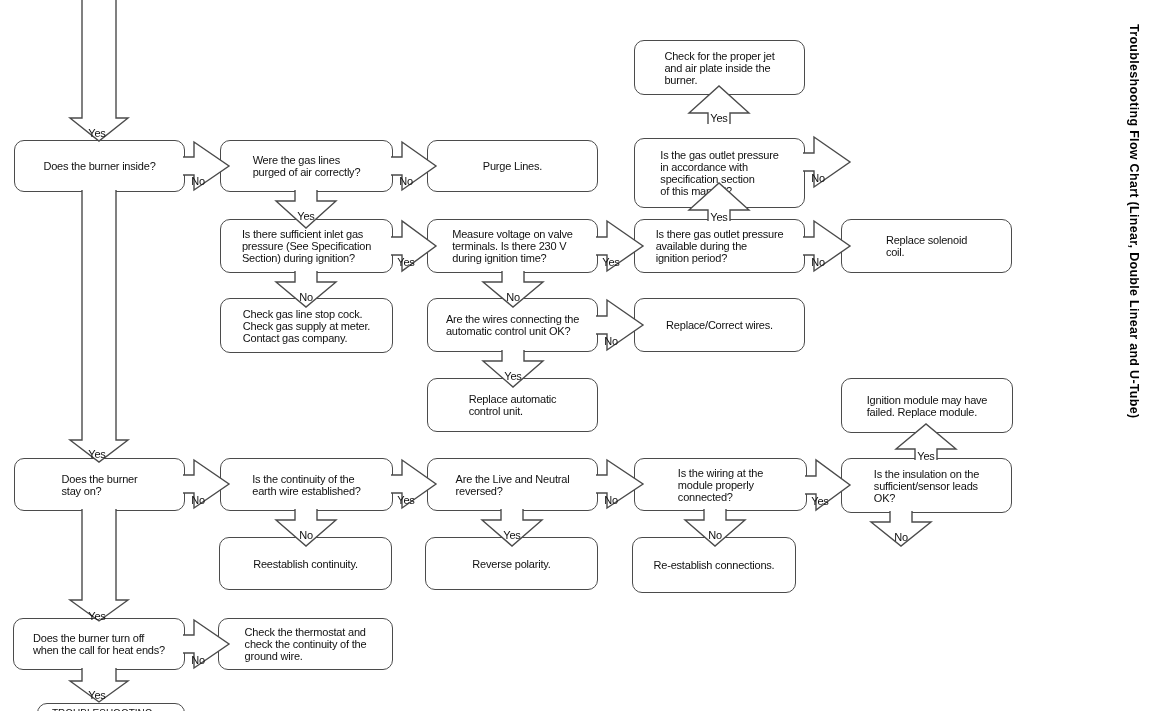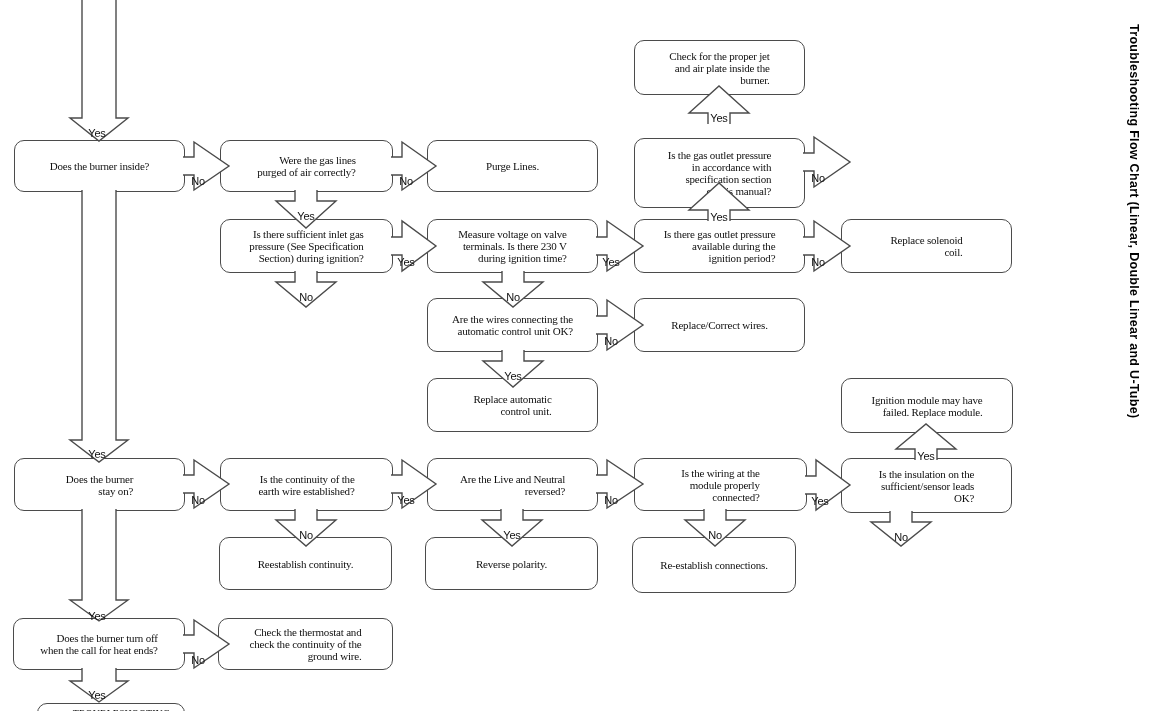--- a/index.html
+++ b/index.html
@@ -3,23 +3,23 @@
 <meta charset="utf-8">
 <style>
   html,body{margin:0;padding:0;background:#ffffff;}
   #stage{
     position:relative;width:1168px;height:711px;background:#ffffff;overflow:hidden;
     font-family:"Liberation Sans",sans-serif;color:#101010;
   }
   .box{
     position:absolute;box-sizing:border-box;background:#ffffff;
     border:1.4px solid #4b4b4b;border-radius:10px;
-    display:flex;align-items:center;justify-content:center;text-align:right;
+    display:flex;align-items:center;justify-content:center;text-align:left;
     white-space:pre-line;font-size:11px;line-height:12px;letter-spacing:-0.2px;
-    padding:2px 14px;z-index:1;font-family:Liberation Serif, serif;
+    padding:2px 14px;z-index:1;
   }
   .box.clipped{align-items:flex-start;padding-top:4px;font-size:10px;letter-spacing:0;}
   svg.arrows{position:absolute;left:0;top:0;z-index:3;pointer-events:none;}
   svg.arrows path{fill:#ffffff;stroke:#4b4b4b;stroke-width:1.4;stroke-linejoin:miter;}
   svg.arrows path.line{fill:#ffffff;}
   .lbl{
     position:absolute;transform:translate(-50%,-50%);z-index:4;
     font-size:11px;line-height:11px;letter-spacing:-0.2px;white-space:nowrap;color:#101010;margin-top:16px;
   }
   .vtitle{
@@ -48,20 +48,23 @@
 pressure (See Specification
 Section) during ignition?</div>
   <div class="box" style="left:427px;top:219px;width:171px;height:54px">Measure voltage on valve
 terminals. Is there 230 V
 during ignition time?</div>
   <div class="box" style="left:634px;top:219px;width:171px;height:54px">Is there gas outlet pressure
 available during the
 ignition period?</div>
   <div class="box" style="left:841px;top:219px;width:171px;height:54px">Replace solenoid
 coil.</div>
+  <div class="box" style="left:220px;top:298px;width:173px;height:55px">Check gas line stop cock.
+Check gas supply at meter.
+Contact gas company.</div>
   <div class="box" style="left:427px;top:298px;width:171px;height:54px">Are the wires connecting the
 automatic control unit OK?</div>
   <div class="box" style="left:634px;top:298px;width:171px;height:54px">Replace/Correct wires.</div>
   <div class="box" style="left:427px;top:378px;width:171px;height:54px">Replace automatic
 control unit.</div>
   <div class="box" style="left:841px;top:378px;width:172px;height:55px">Ignition module may have
 failed. Replace module.</div>
   <div class="box" style="left:14px;top:458px;width:171px;height:53px">Does the burner
 stay on?</div>
   <div class="box" style="left:220px;top:458px;width:173px;height:53px">Is the continuity of the

